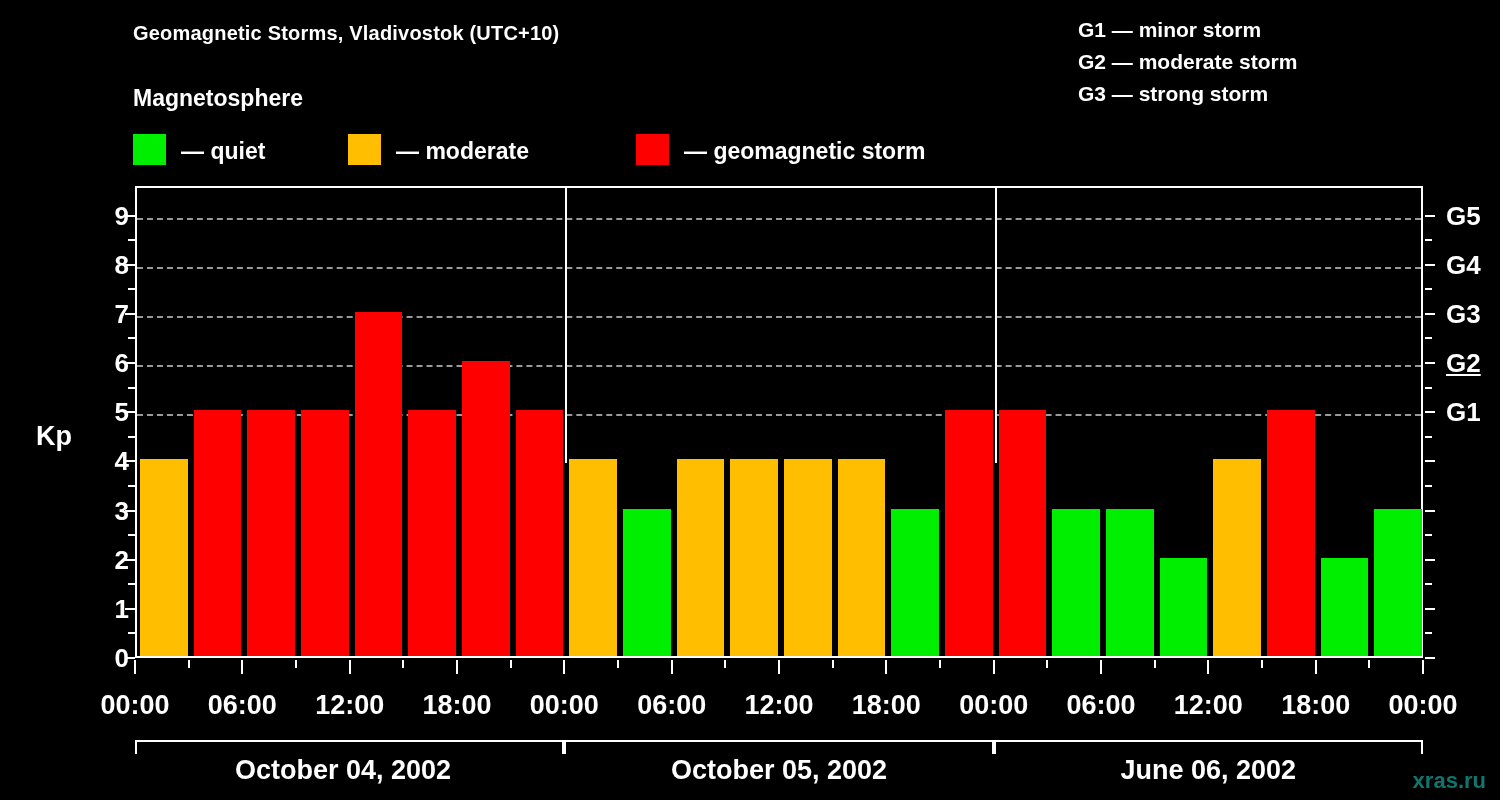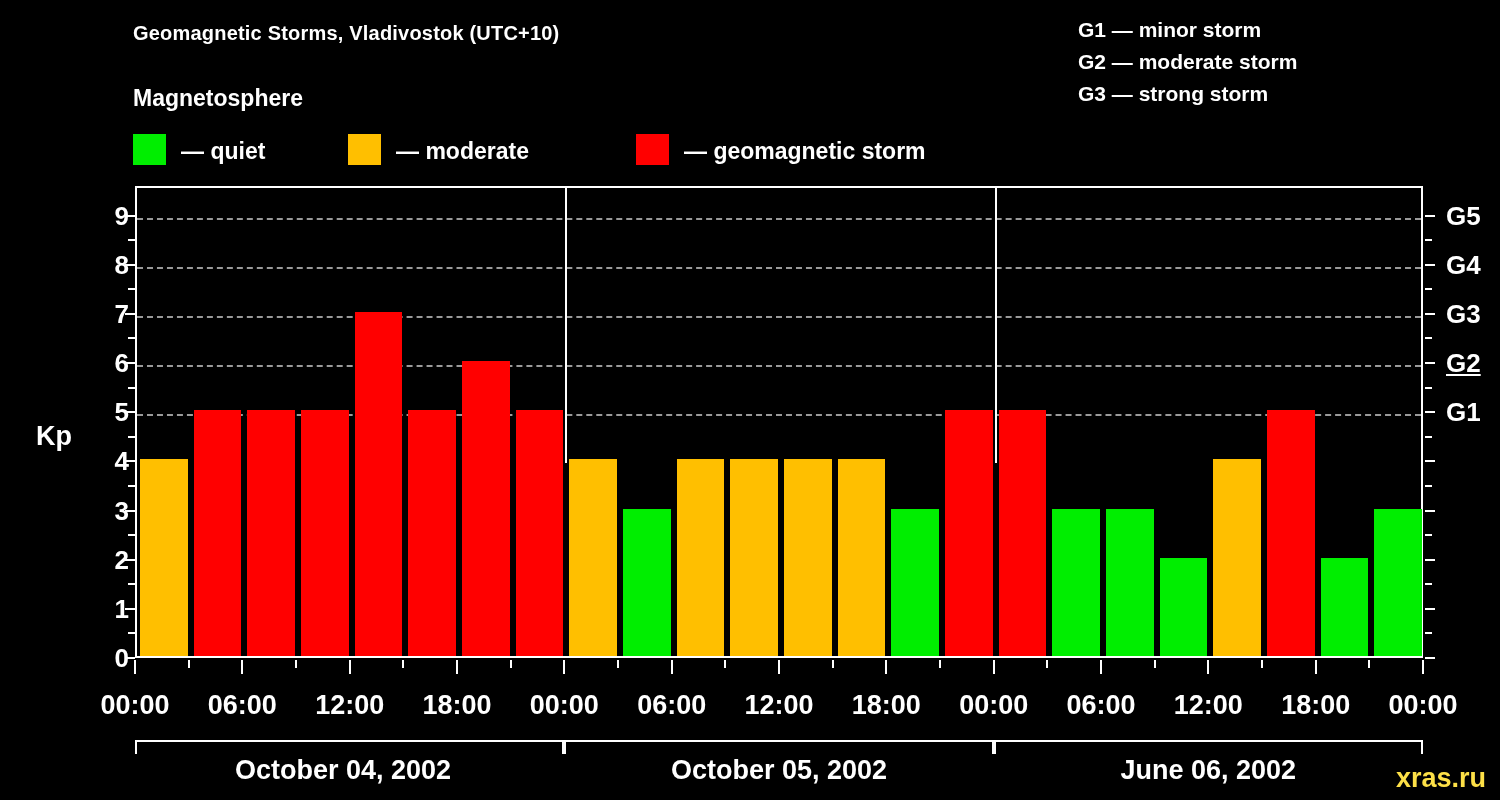--- a/index.html
+++ b/index.html
@@ -44,22 +44,22 @@
   .xtickmark{position:absolute;top:660px;width:2px;height:14px;background:#fff;}
   .xlab{position:absolute;top:690px;font-size:27px;font-weight:bold;
         transform:translateX(-50%);white-space:nowrap;}
 
   
   .bracket{position:absolute;top:740px;height:14px;border:2px solid #fff;
            border-top:2px solid #fff;border-bottom:none;box-sizing:border-box;}
   .daylab{position:absolute;top:755px;font-size:27px;font-weight:bold;
           transform:translateX(-50%);white-space:nowrap;}
 
-  .watermark{position:absolute;right:14px;bottom:6px;font-size:27px;
-             font-weight:bold;color:#fde047;margin-top:36px;}
+  .watermark{position:absolute;right:14px;bottom:6px;font-size:22px;
+             font-weight:bold;color:#0f766e;margin-top:36px;}
 </style>
 </head>
 <body>
 
 <div id="root">
 
   <div class="title">Geomagnetic Storms, Vladivostok (UTC+10)</div>
   <div class="subtitle">Magnetosphere</div>
 
   <div class="legend" id="legend">

